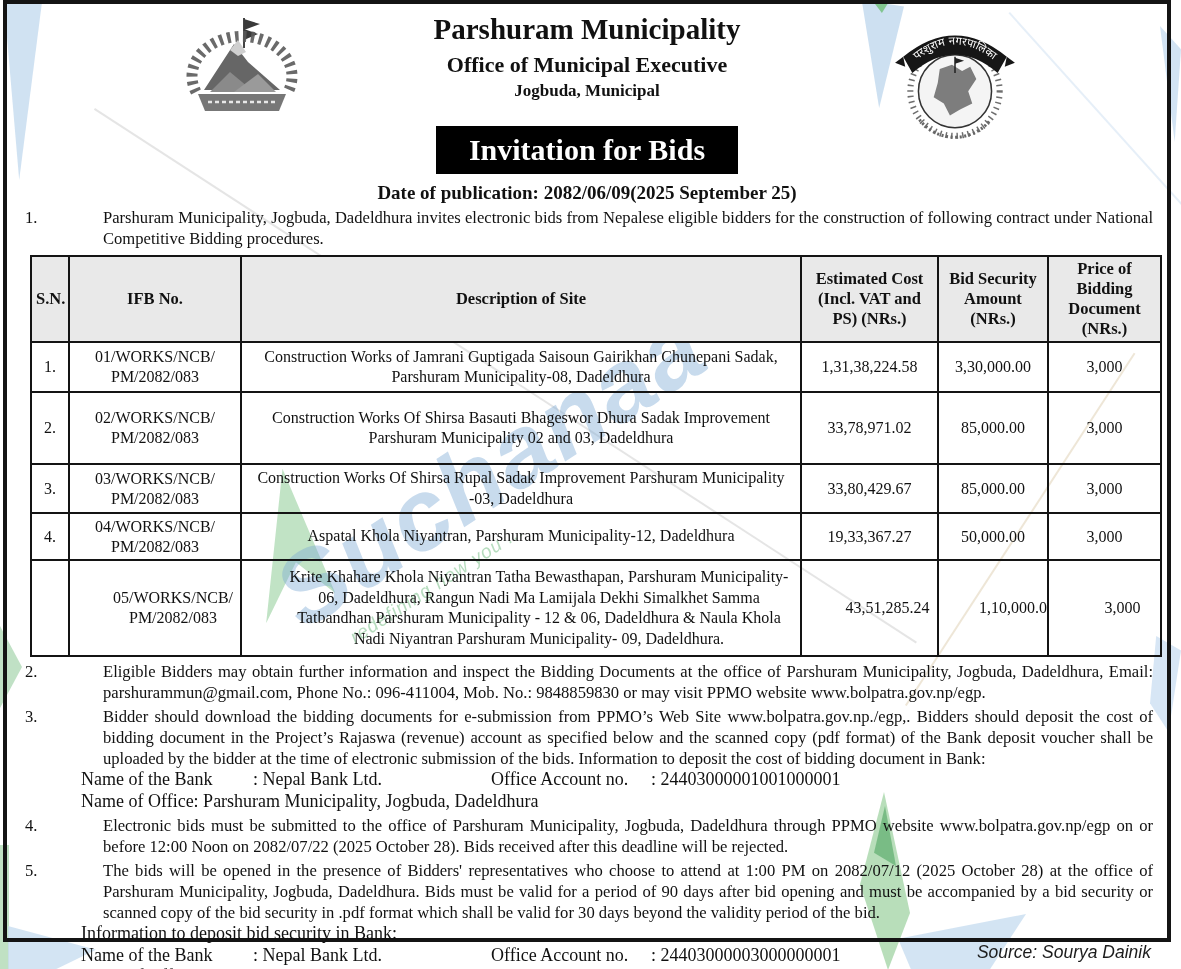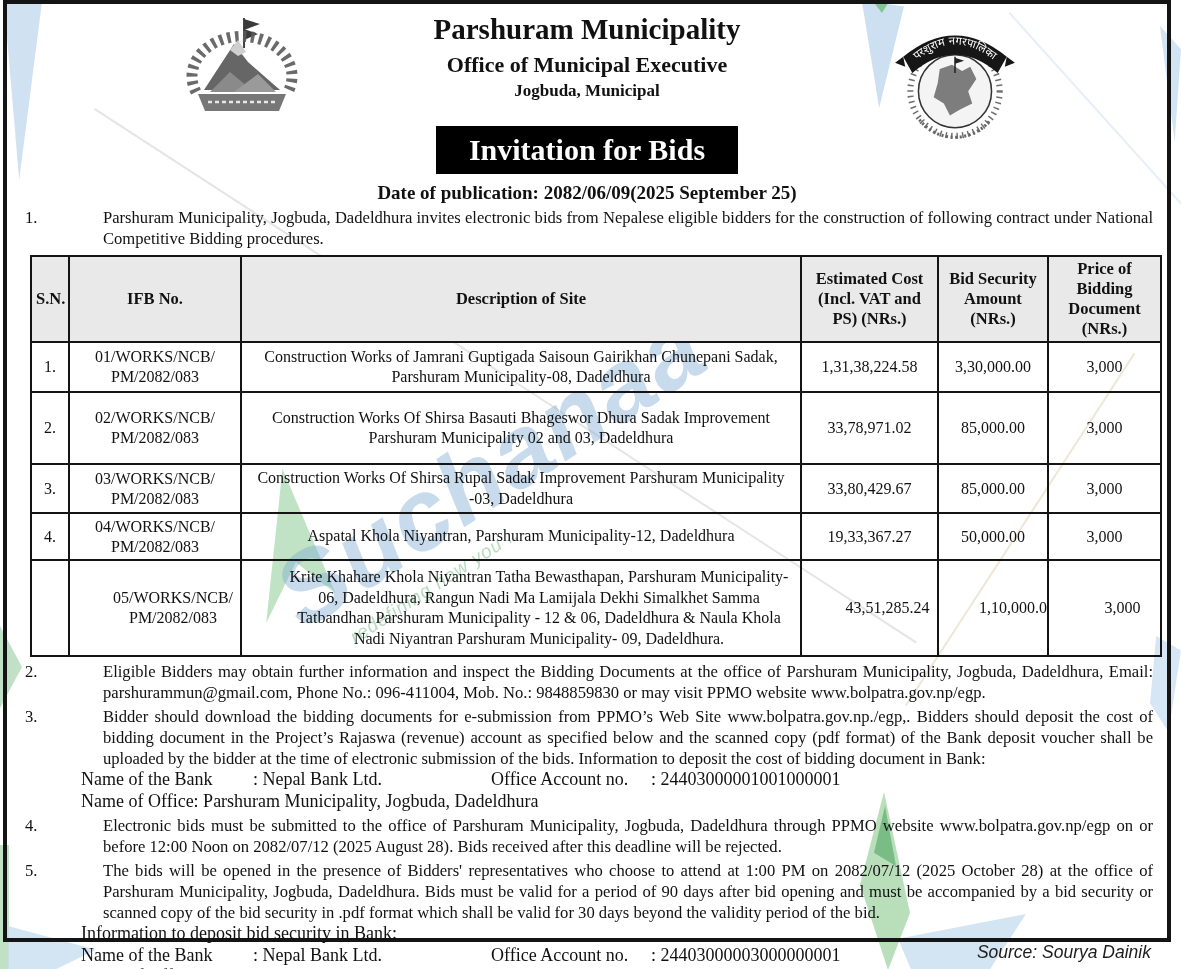--- a/index.html
+++ b/index.html
@@ -234,21 +234,21 @@
       <div class="c2">: Nepal Bank Ltd.</div>
       <div class="c3">Office Account no.</div>
       <div class="c4">: 24403000001001000001</div>
     </div>
     <div class="subline">
       <div>Name of Office: Parshuram Municipality, Jogbuda, Dadeldhura</div>
     </div>
 
     <div class="item">
       <div class="num">4.</div>
-      <div class="body">Electronic bids must be submitted to the office of Parshuram Municipality, Jogbuda, Dadeldhura through PPMO website www.bolpatra.gov.np/egp on or before 12:00 Noon on 2082/07/12 (2025 August 28). Bids received after this deadline will be rejected.</div>
+      <div class="body">Electronic bids must be submitted to the office of Parshuram Municipality, Jogbuda, Dadeldhura through PPMO website www.bolpatra.gov.np/egp on or before 12:00 Noon on 2082/07/22 (2025 October 28). Bids received after this deadline will be rejected.</div>
     </div>
 
     <div class="item">
       <div class="num">5.</div>
       <div class="body">The bids will be opened in the presence of Bidders' representatives who choose to attend at 1:00 PM on 2082/07/12 (2025 October 28) at the office of Parshuram Municipality, Jogbuda, Dadeldhura. Bids must be valid for a period of 90 days after bid opening and must be accompanied by a bid security or scanned copy of the bid security in .pdf format which shall be valid for 30 days beyond the validity period of the bid.</div>
     </div>
     <div class="subline">
       <div>Information to deposit bid security in Bank:</div>
     </div>
     <div class="subline">

